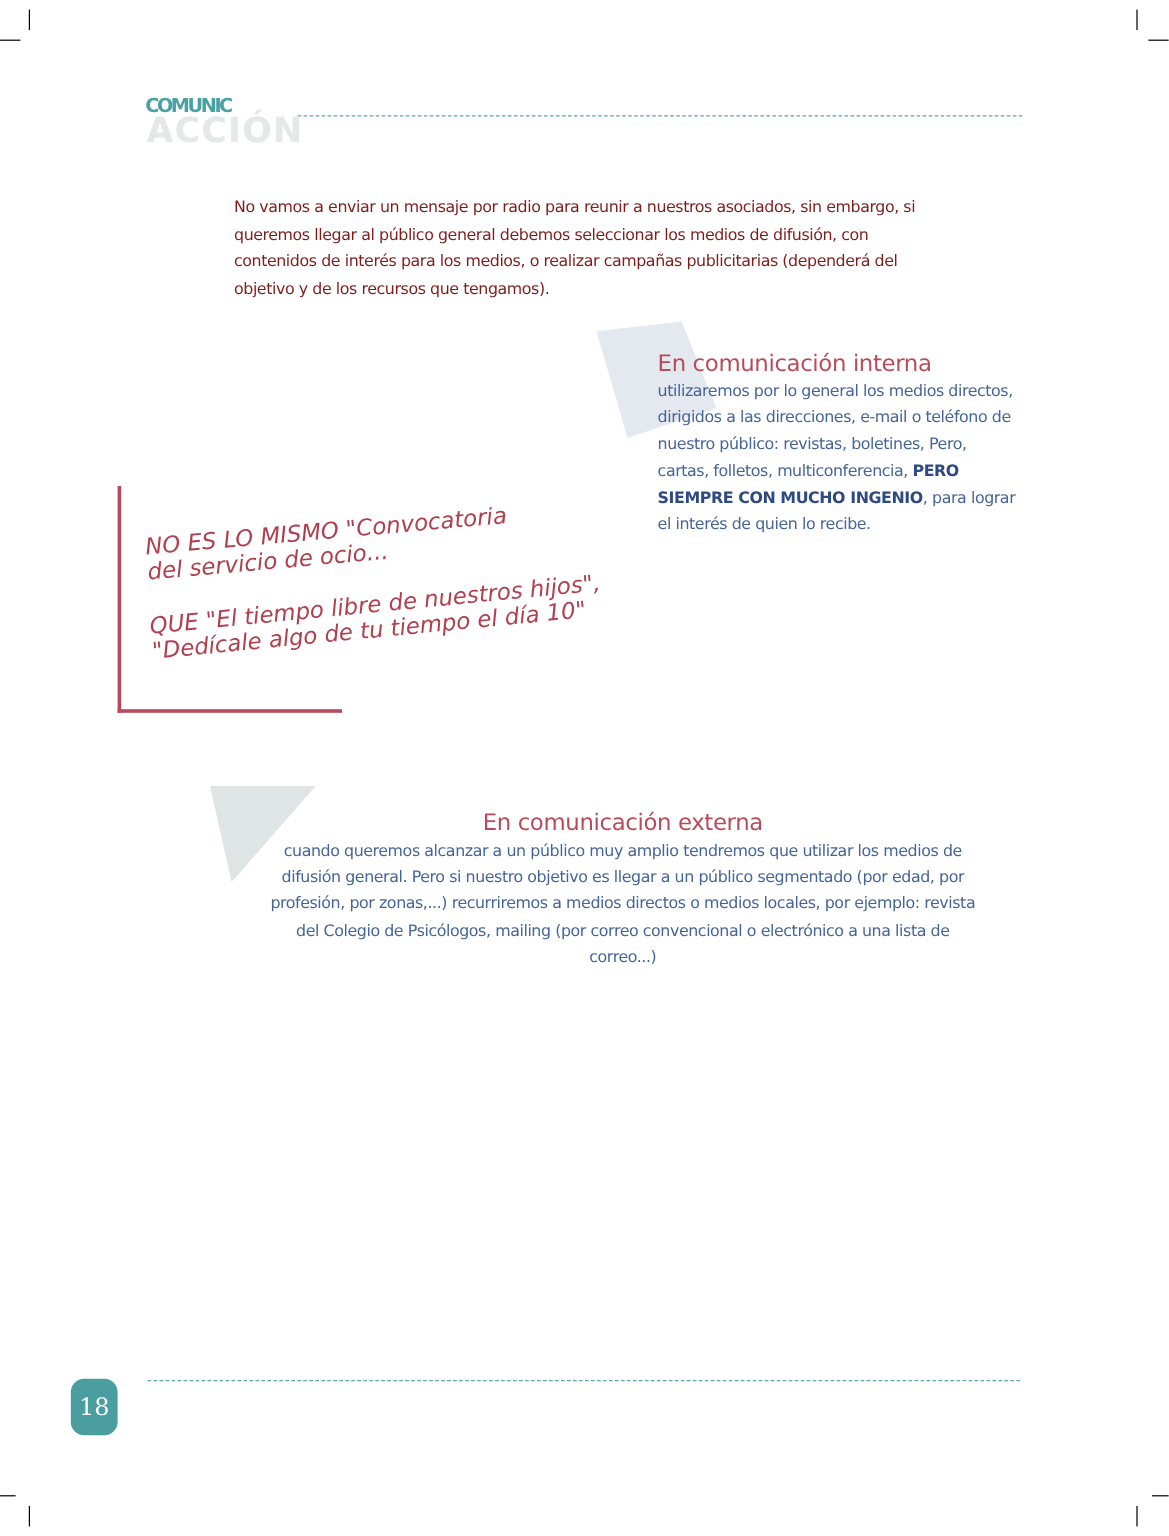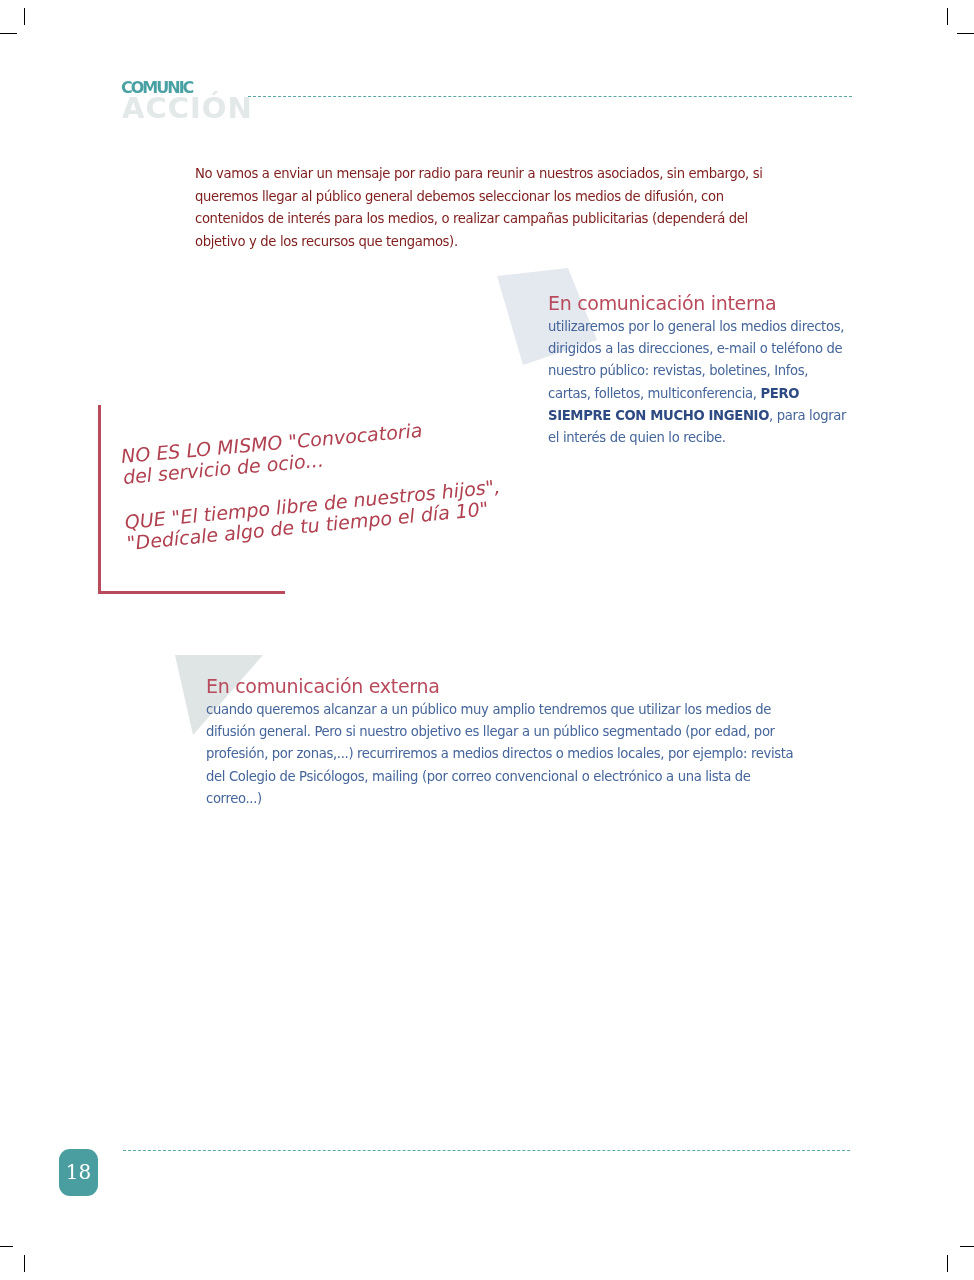--- a/index.html
+++ b/index.html
@@ -9,21 +9,21 @@
     .logo-top { position:absolute; left:0; top:0; font-family:"DejaVu Sans", sans-serif; font-weight:bold; font-size:16px; letter-spacing:-2px; color:#4aa1a3; line-height:28px; z-index:2; }
     .logo-bottom { position:absolute; left:1px; top:20px; font-family:"DejaVu Sans", sans-serif; font-weight:bold; font-size:29px; letter-spacing:1px; color:#e3e8e8; line-height:28px; z-index:1; }
     .dash { position:absolute; height:0; border-top:1.5px dashed #5aa7a6; }
     .intro { position:absolute; left:195px; top:163px; width:590px; font-family:"DejaVu Sans", sans-serif; font-size:13.2px; line-height:22.5px; color:#7f1d1d; letter-spacing:-0.35px; }
     .shape1 { position:absolute; left:0; top:0; width:974px; height:1280px; pointer-events:none; }
     .sec { position:absolute; }
     .sec h2 { margin:0; font-family:"DejaVu Sans", sans-serif; font-weight:normal; font-size:19px; color:#b94a5c; line-height:26px; letter-spacing:-0.3px; }
     .sec p { margin:0; font-family:"DejaVu Sans", sans-serif; font-size:13.2px; line-height:22.2px; color:#45659a; letter-spacing:-0.35px; }
     .sec p b { color:#2e4a82; }
     .sec-int { left:548px; top:290px; width:300px; }
-    .sec-ext { left:206px; top:673px; width:600px; }
+    .sec-ext { left:219px; top:673px; width:600px;text-align:center; }
     .bracket-v { position:absolute; left:98px; top:405px; width:3px; height:189px; background:#b94a5c; }
     .bracket-h { position:absolute; left:98px; top:591px; width:187px; height:3px; background:#b94a5c; }
     .hand { position:absolute; font-family:"DejaVu Sans", sans-serif; font-style:italic; color:#b0404f; font-size:19px; line-height:21px; transform-origin:left bottom; white-space:nowrap; }
     .hand1 { left:124px; top:446px; transform:rotate(-5deg); }
     .hand2 { left:128px; top:512px; transform:rotate(-5.5deg); }
     .page-num { position:absolute; left:59px; top:1149px; width:39px; height:47px; background:#4a9ea0; color:#fff; font-family:"DejaVu Serif", serif; font-size:20px; line-height:47px; text-align:center;border-radius:11px; }
   </style>
 </head>
 <body>
 
@@ -44,21 +44,21 @@
 
 <div class="intro">No vamos a enviar un mensaje por radio para reunir a nuestros asociados, sin embargo, si queremos llegar al público general debemos seleccionar los medios de difusión, con contenidos de interés para los medios, o realizar campañas publicitarias (dependerá del objetivo y de los recursos que tengamos).</div>
 
 <svg class="shape1" viewBox="0 0 974 1280">
   <polygon points="497,276 568,268 597,340 523,365" fill="#e4e8ef"></polygon>
   <polygon points="175,655 263,655 193,735" fill="#dfe5e5"></polygon>
 </svg>
 
 <div class="sec sec-int">
   <h2>En comunicación interna</h2>
-  <p><span>utilizaremos por lo general los medios directos, dirigidos a las direcciones, e-mail o teléfono de nuestro público: revistas, boletines, Infos, cartas, folletos, multiconferencia, </span><b>PERO SIEMPRE CON MUCHO INGENIO</b><span>, para lograr el interés de quien lo recibe.</span></p>
+  <p><span>utilizaremos por lo general los medios directos, dirigidos a las direcciones, e-mail o teléfono de nuestro público: revistas, boletines, Pero, cartas, folletos, multiconferencia, </span><b>PERO SIEMPRE CON MUCHO INGENIO</b><span>, para lograr el interés de quien lo recibe.</span></p>
 </div>
 
 <div class="bracket-v"></div>
 <div class="bracket-h"></div>
 <div class="hand hand1">
   <div>NO ES LO MISMO "Convocatoria</div>
   <div>del servicio de ocio...</div>
 </div>
 <div class="hand hand2">
   <div>QUE "El tiempo libre de nuestros hijos",</div>

